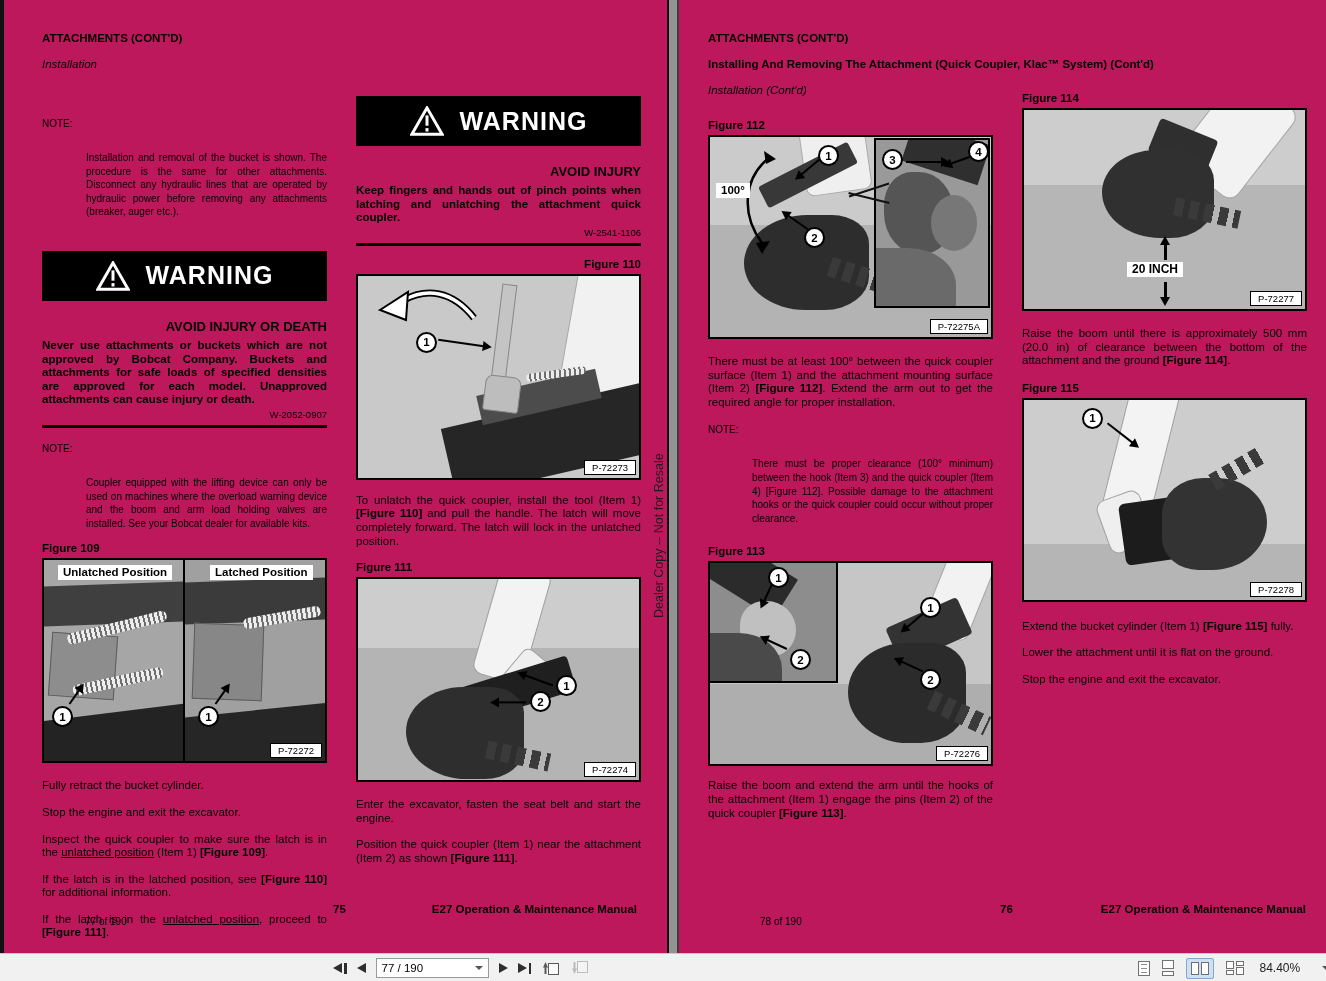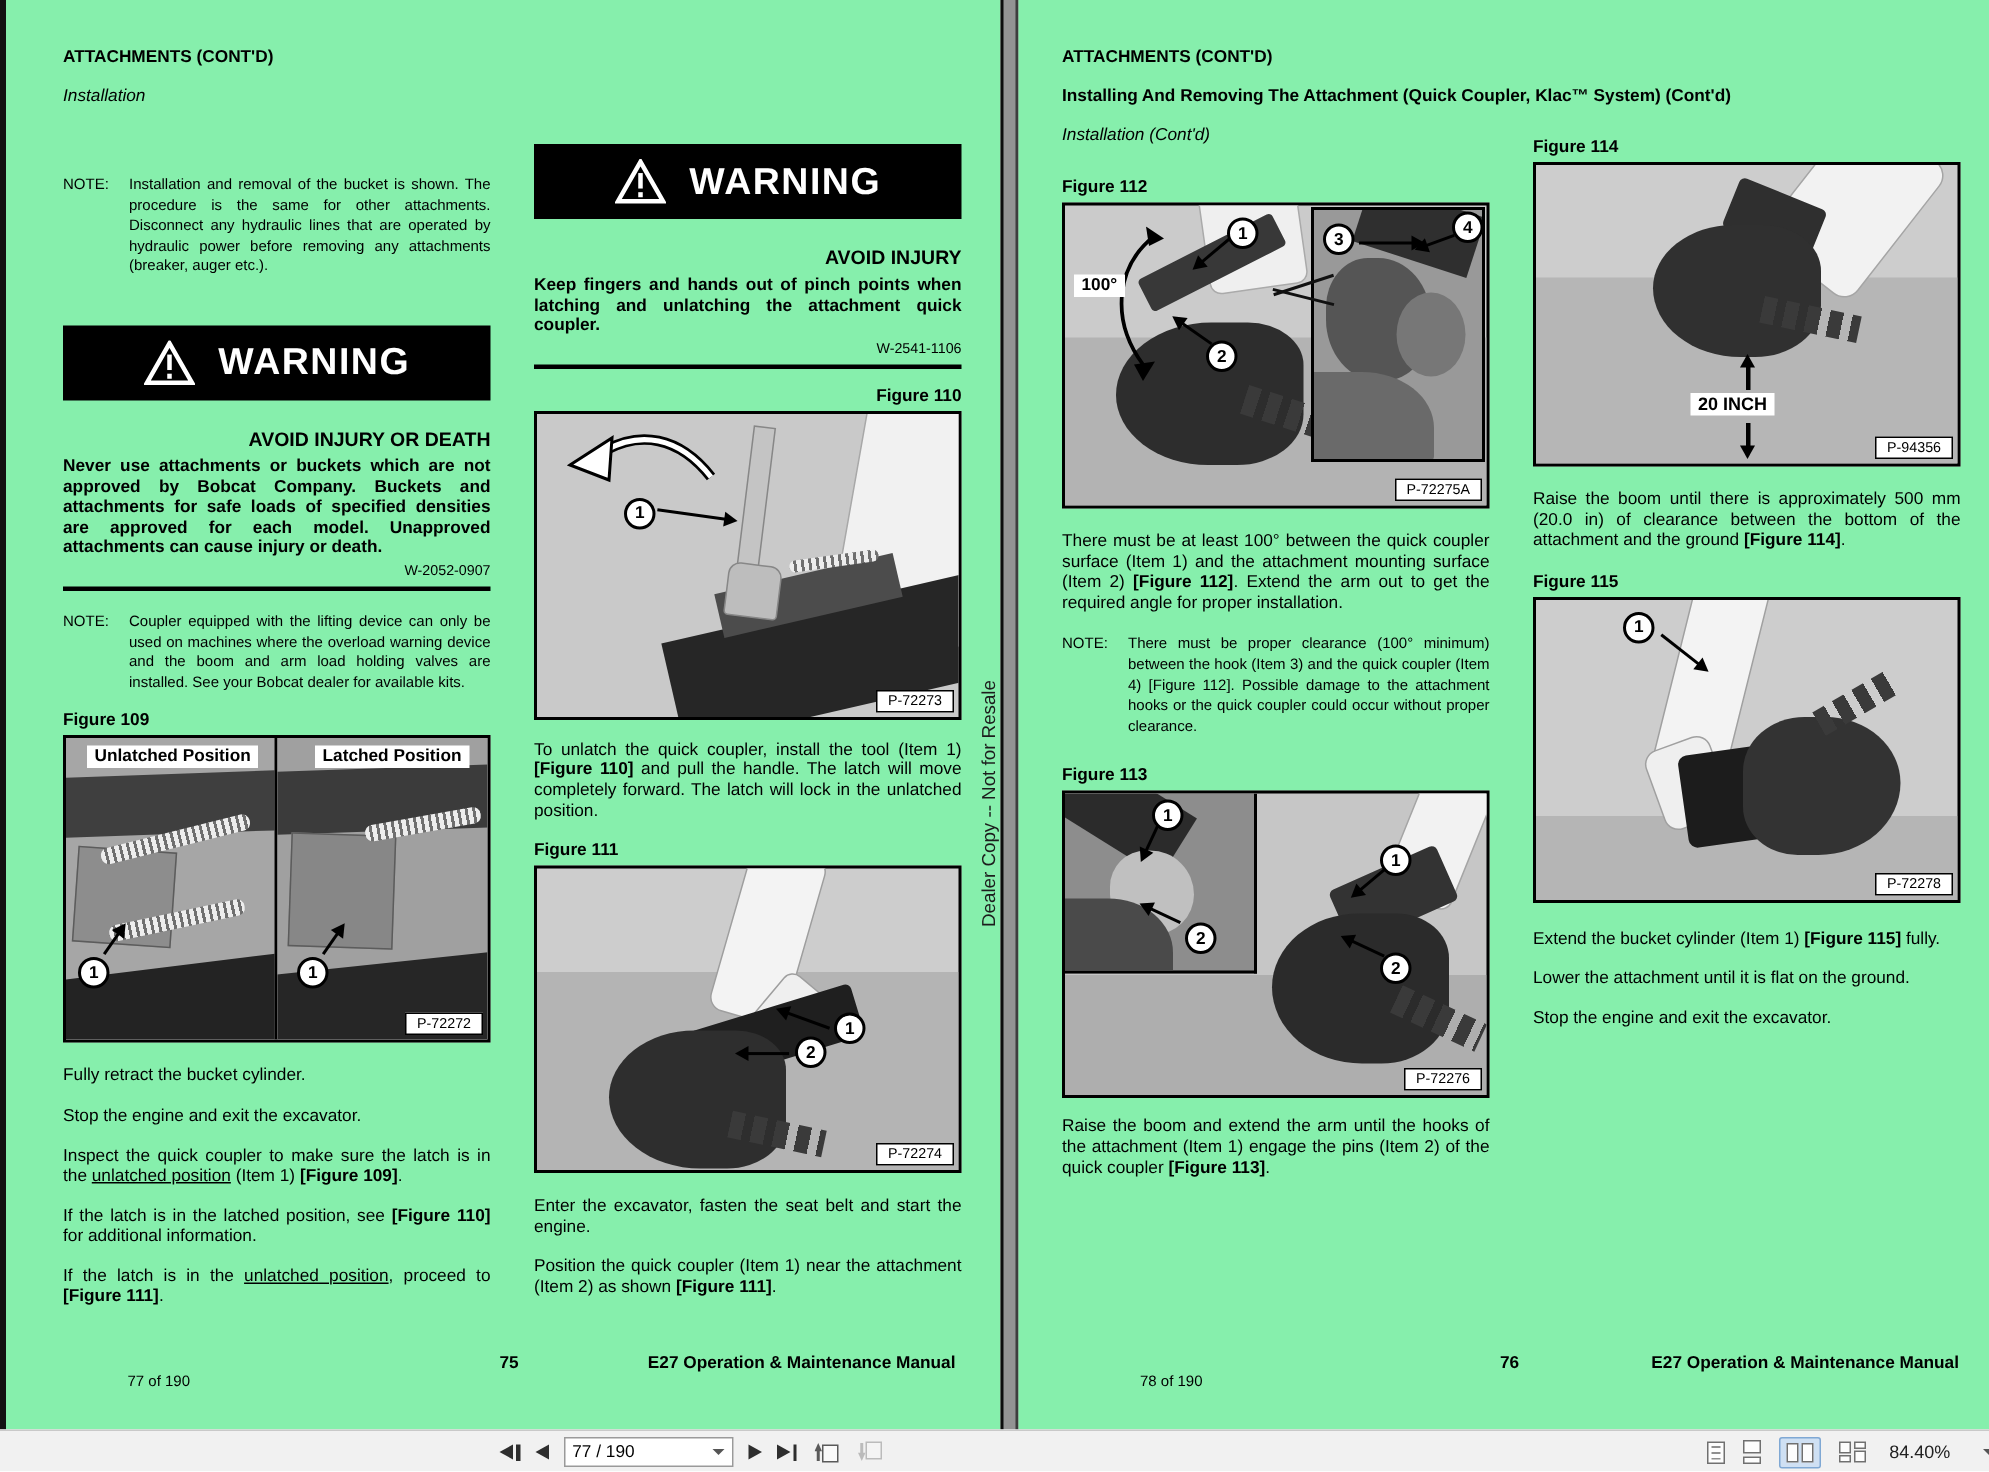--- a/index.html
+++ b/index.html
@@ -2,35 +2,35 @@
 <html><head>
 <meta charset="utf-8">
 <style>
   * { box-sizing: border-box; margin: 0; padding: 0; }
   html,body { width:1326px; height:981px; }
   body { position:relative; font-family:"Liberation Sans", sans-serif; background:#fff; color:#000; overflow:hidden; }
 
   .pages-area { position:absolute; left:0; top:0; width:1326px; height:953px; background:#fff; }
   .black-edge { position:absolute; left:0; top:0; width:4px; height:953px; background:#121212; }
   .divider { position:absolute; left:667px; top:0; width:12px; height:953px; background:#939393; border-left:2px solid #0c0c0c; border-right:2px solid #3d3d3d; }
-  .page { position:absolute; top:0; height:953px; background:#86efac; }
+  .page { position:absolute; top:0; height:953px; background:#be185d; }
   .page-left { left:4px; width:663px; }
   .page-right { left:679px; width:647px; }
 
   .pagehead { position:absolute; left:38px; top:32px; width:610px; }
   .page-right .pagehead { left:29px; }
   .h1 { font-size:11.5px; font-weight:bold; }
   .title { font-size:11.5px; font-weight:bold; margin-top:14px; white-space:nowrap; }
   .ital { font-size:11.5px; font-style:italic; margin-top:14px; }
 
   .col { position:absolute; width:285px; }
   .body { font-size:11.5px; line-height:13.6px; text-align:justify; margin-top:13px; }
   .note { display:flex; font-weight:normal; font-size:10px; line-height:13.6px; }
   .note .nl { flex:0 0 44px; }
-  .note .nt { text-align:justify; }
+  .note .nt { text-align:justify;margin-top:34px; }
   .b { font-weight:bold; } .u { text-decoration:underline; }
 
   .warnbox { height:50px; background:#000; display:flex; align-items:center; justify-content:center; gap:16px; }
   .warnword { color:#fff; font-size:25px; font-weight:bold; letter-spacing:1px; }
   .whead { font-size:13px; font-weight:bold; text-align:right; margin-top:18px; }
   .wbody { font-size:11.5px; font-weight:bold; line-height:13.6px; text-align:justify; margin-top:5px; }
   .wcode { font-size:9.5px; text-align:right; margin-top:2px; }
   .wline { border:none; border-top:3px solid #000; margin-top:5px; }
 
   .figcap { font-size:11.5px; font-weight:bold; }
@@ -281,21 +281,21 @@
 
       <div class="fig" style="width:285px;height:203px;background:#cdcdcd;">
         <div class="ground" style="height:124px;background:#b6b6b6;"></div>
         <div class="shape" style="left:175px;top:-30px;width:75px;height:112px;background:#f2f2f2;border:1px solid #a5a5a5;border-radius:12px;transform:rotate(38deg);"></div>
         <div class="shape" style="left:128px;top:18px;width:62px;height:36px;background:#2f2f2f;transform:rotate(22deg);border-radius:4px;"></div>
         <div class="shape" style="left:78px;top:40px;width:112px;height:88px;background:#303030;border-radius:55% 40% 45% 60%;"></div>
         <div class="teeth" style="left:150px;top:94px;width:66px;height:18px;transform:rotate(12deg);"></div>
         <div class="varr varr-up" style="left:140px;top:134px;height:16px;"></div>
         <div class="figlabel" style="left:103px;top:152px;font-size:12px;">20 INCH</div>
         <div class="varr varr-down" style="left:140px;top:172px;height:16px;"></div>
-        <div class="ptag">P-94356</div>
+        <div class="ptag">P-72277</div>
       </div>
 
       <p class="body" style="margin-top:16px;"><span>Raise the boom until there is approximately 500 mm (20.0 in) of clearance between the bottom of the attachment and the ground </span><span class="b">[Figure 114]</span><span>.</span></p>
       <div class="figcap" style="margin-top:14px;">Figure 115</div>
 
       <div class="fig" style="width:285px;height:204px;background:#cdcdcd;">
         <div class="ground" style="height:56px;background:#b5b5b5;"></div>
         <div class="shape" style="left:130px;top:-14px;width:10px;height:96px;background:#9a9a9a;border-radius:5px;transform:rotate(14deg);"></div>
         <div class="shape" style="left:92px;top:-18px;width:50px;height:136px;background:#f3f3f3;border:1px solid #a0a0a0;border-radius:10px;transform:rotate(14deg);"></div>
         <div class="shape" style="left:78px;top:94px;width:46px;height:56px;background:#efefef;border:1px solid #a0a0a0;border-radius:10px;transform:rotate(-20deg);"></div>

